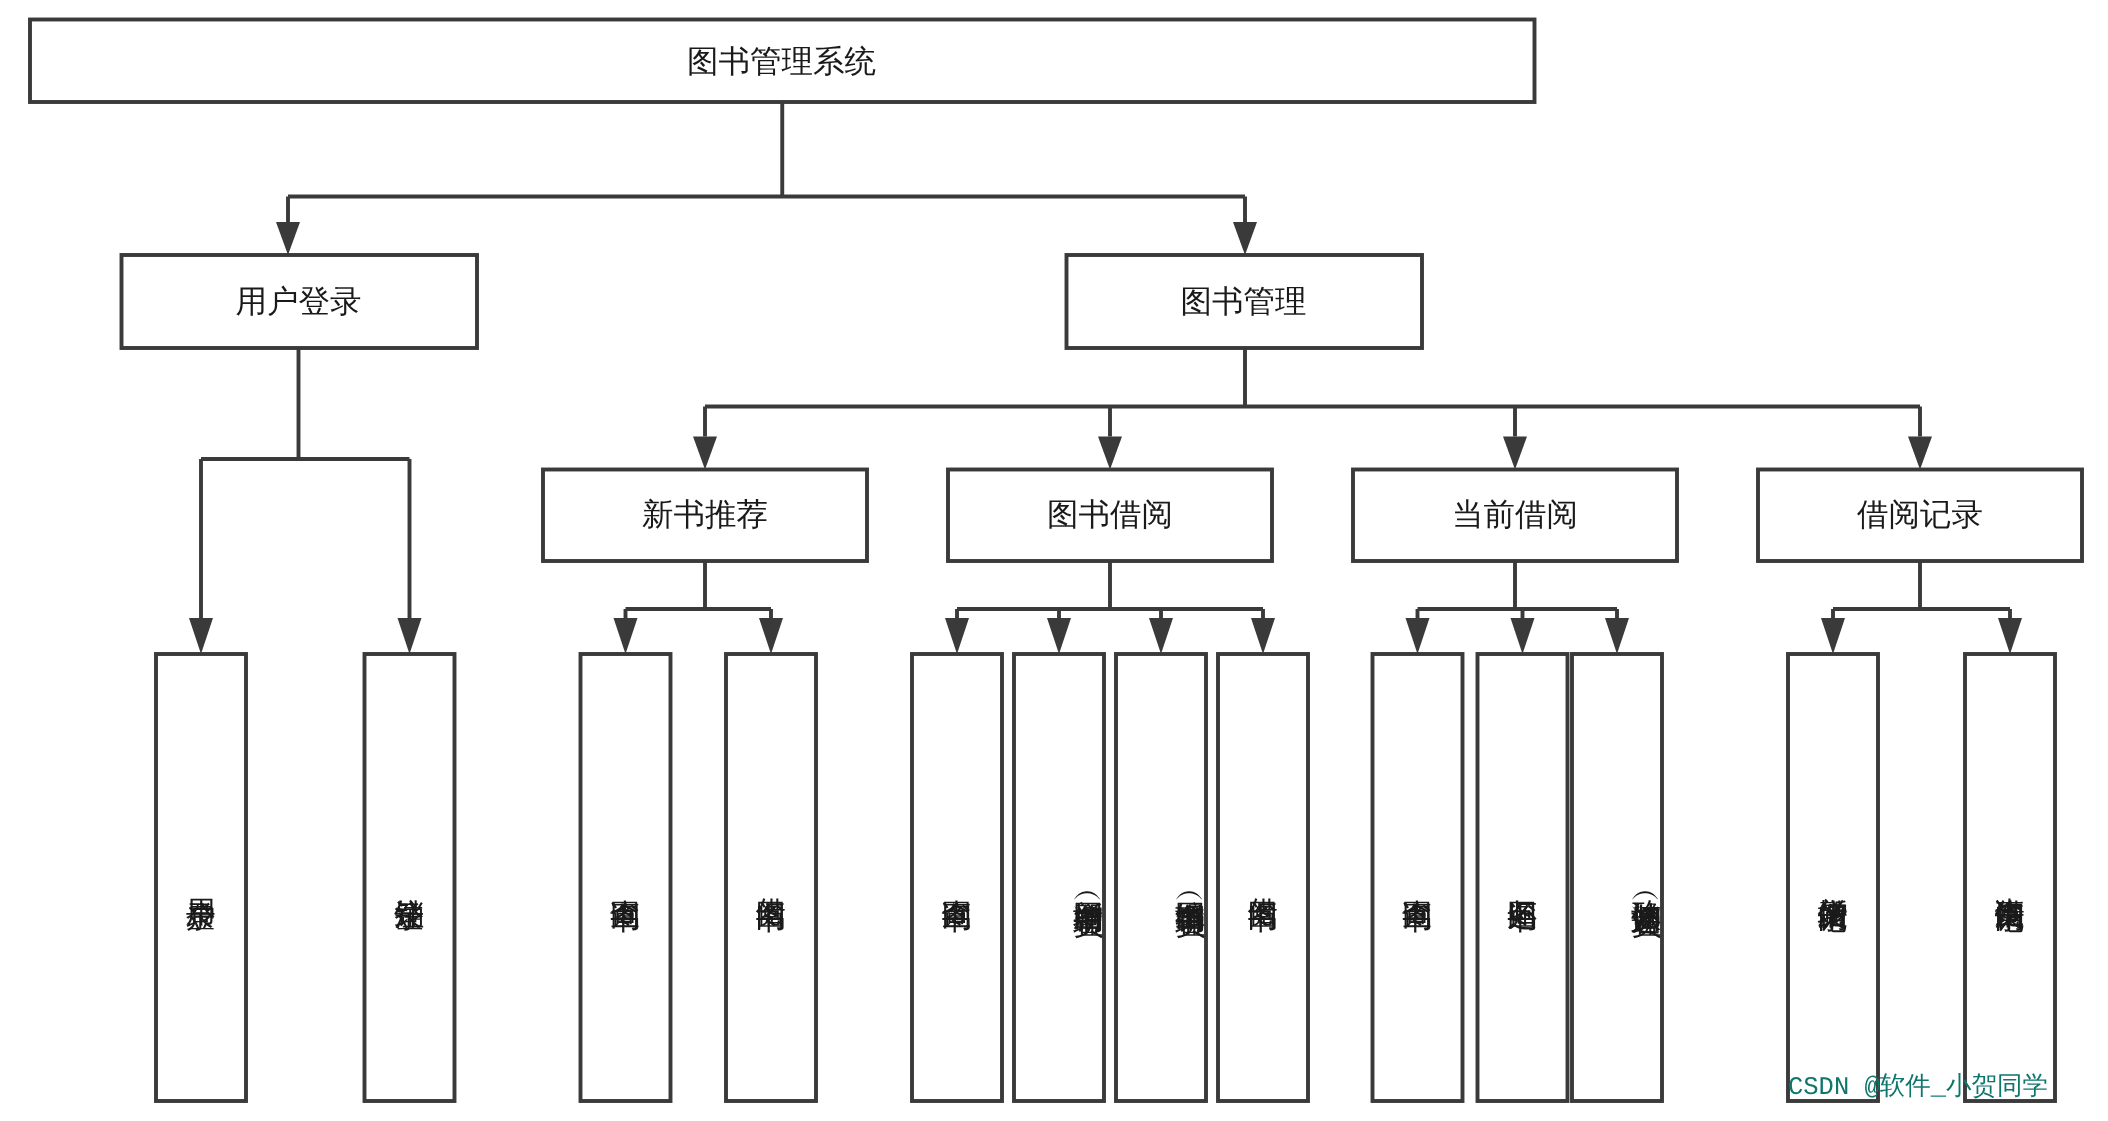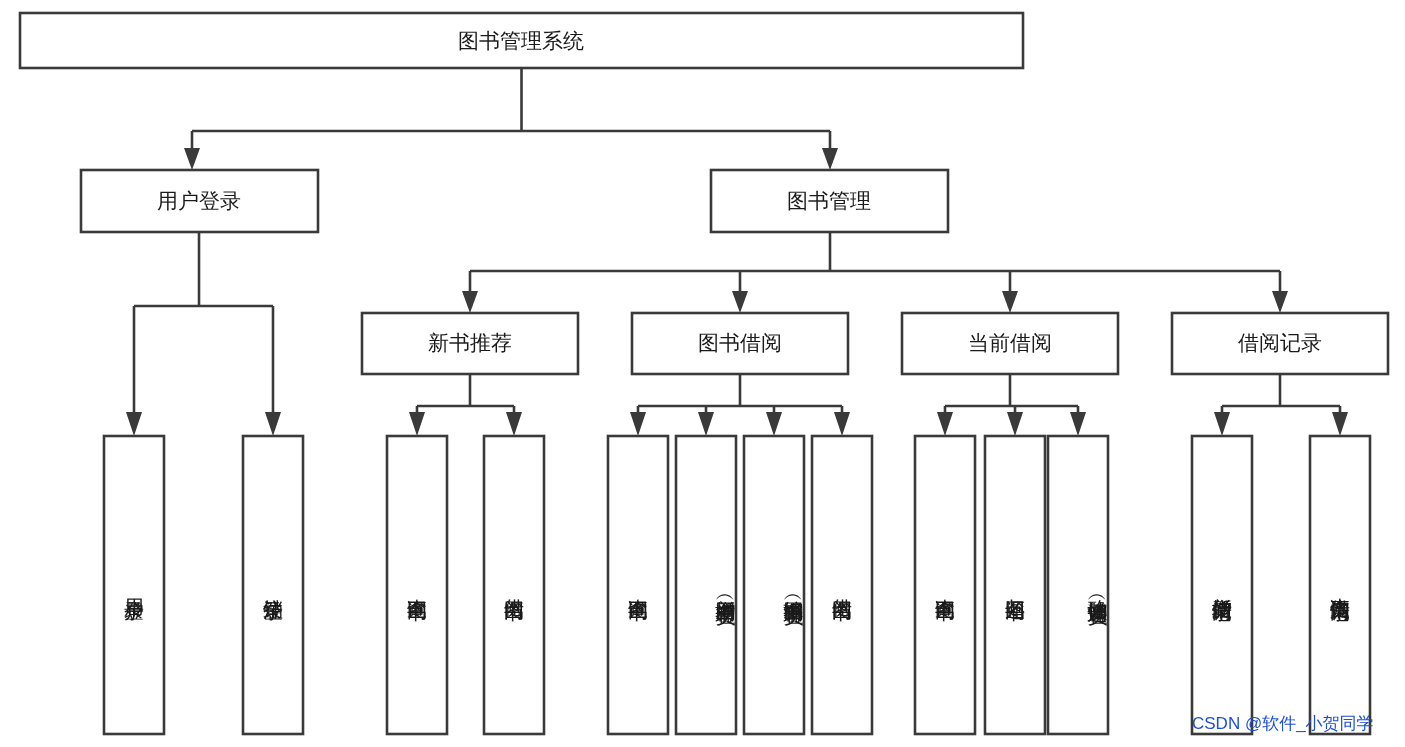--- a/index.html
+++ b/index.html
@@ -69,23 +69,23 @@
     letter-spacing: 1px;
     display: flex;
     align-items: center;
     justify-content: center;
     pointer-events: none;
   }
   .watermark {
     position: absolute;
     left: 1192px;
     top: 712px;
-    font-family: Liberation Sans, sans-serif;
+    font-family: Liberation Mono, monospace;
     font-size: 17px;
-    color: #1d4ed8;
+    color: #0f766e;
     white-space: nowrap;
   }
 </style>
 </head>
 <body>
 
 <div id="diagram-root">
 
   <svg id="flow" viewBox="0 0 1405 747">
 

